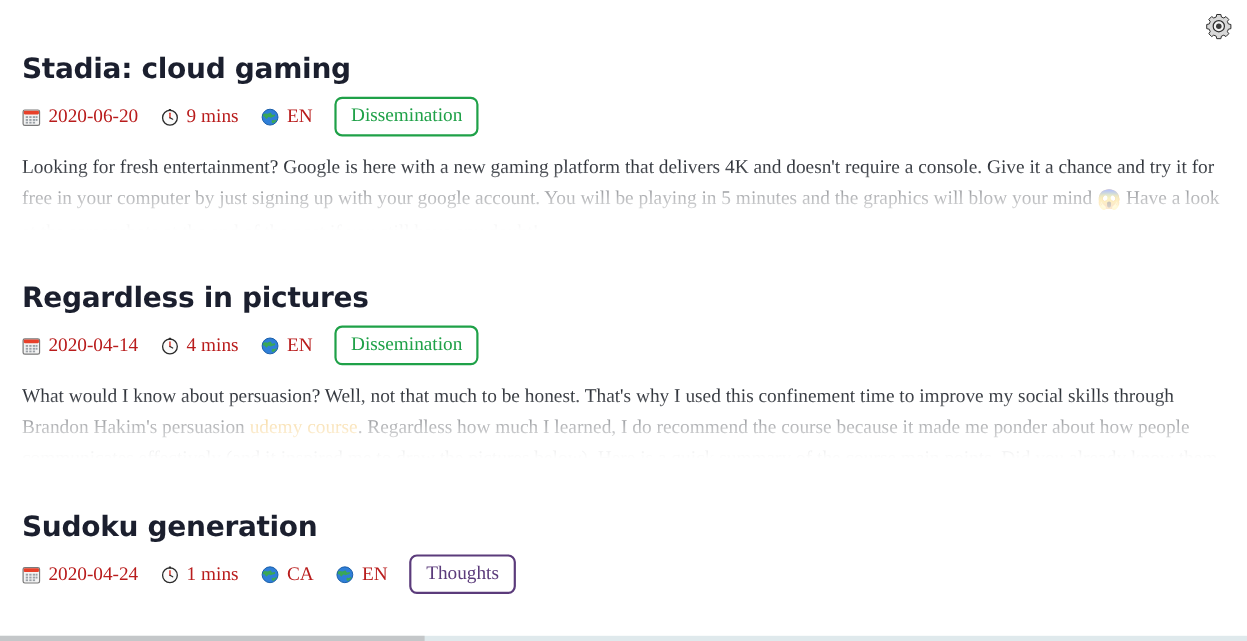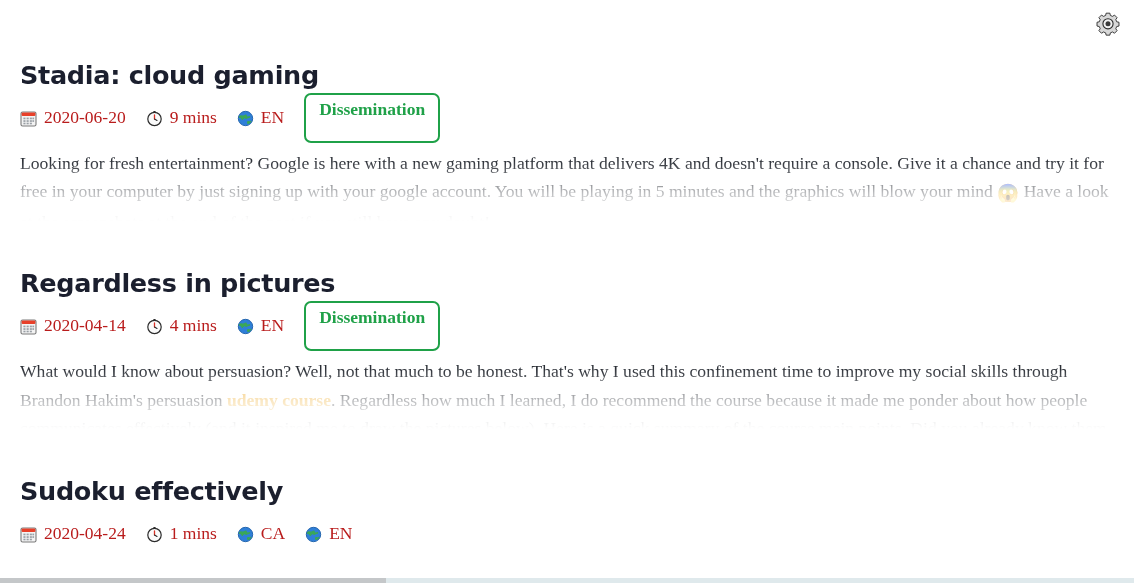--- a/index.html
+++ b/index.html
@@ -33,21 +33,21 @@
     align-items: center;
     justify-content: center;
     cursor: pointer;
     line-height: 1;
   }
   .settings-btn svg { display: block; }
 
   
   .post-list {
     position: absolute;
-    top: 16px; left: 0;
+    top: 4px; left: 0;
     width: 1134px;
     padding: 44px 0 0 0;
   }
 
   .post {
     padding: 0 20px 0 20px;
     margin-bottom: 0;
   }
 
   .post-title {
@@ -84,23 +84,23 @@
     flex: 0 0 auto;
   }
   .meta-item .mi-icon svg { display: block; }
   .meta-item .mi-text { line-height: 1; }
 
   .tag {
     display: inline-flex;
     align-items: center;
     justify-content: center;
     font-family: "Liberation Serif", "DejaVu Serif", serif;
-    font-weight: bold;
+    font-weight: normal;
     font-size: 17.5px;
-    padding: 5px 13px 22px 13px;
+    padding: 5px 13px 8px 13px;
     border-radius: 7px;
     border: 2px solid currentColor;
     background: #fff;
     line-height: 1.08;
     cursor: pointer;
     text-decoration: none;
   }
   .tag.green  { color: #1fa148; border-color: #1fa148; }
   .tag.purple { color: #5b3b7b; border-color: #5b3b7b; }
 
@@ -113,21 +113,20 @@
     color: #2b2f36;
     max-height: 72px;
     overflow: hidden;
     margin: 0;
     -webkit-mask-image: linear-gradient(to bottom, rgba(0,0,0,1) 0%, rgba(0,0,0,1) 16%, rgba(0,0,0,0.30) 62%, rgba(0,0,0,0.03) 95%, rgba(0,0,0,0) 100%);
     mask-image: linear-gradient(to bottom, rgba(0,0,0,1) 0%, rgba(0,0,0,1) 16%, rgba(0,0,0,0.30) 62%, rgba(0,0,0,0.03) 95%, rgba(0,0,0,0) 100%);
   }
   .post-excerpt a.inline-link {
     color: #f0b441;
     text-decoration: none;
-    font-weight: bold;
   }
   .excerpt-emoji {
     display: inline-block;
     vertical-align: -2px;
   }
 
   
   .post-gap { height: 47px; }
 
   
@@ -278,21 +277,21 @@
 
         <a class="tag green" href="#">Dissemination</a>
       </div>
 
       <p class="post-excerpt"><span>What would I know about persuasion? Well, not that much to be honest. That's why I used this confinement time to improve my social skills through Brandon Hakim's persuasion </span><a class="inline-link" href="#">udemy course</a><span>. Regardless how much I learned, I do recommend the course because it made me ponder about how people communicates effectively (and it inspired me to draw the pictures below). Here is a quick summary of the course main points. Did you already know them all?</span></p>
     </article>
 
     <div class="post-gap"></div>
 
     <article class="post post-sudoku">
-      <h2 class="post-title">Sudoku effectively</h2>
+      <h2 class="post-title">Sudoku generation</h2>
       <div class="post-meta">
 
         <span class="meta-item">
           <span class="mi-icon">
             <svg width="17" height="17" viewBox="0 0 17 17" aria-hidden="true">
               <rect x="1" y="2" width="15" height="14" rx="1.6" fill="#f3f3f3" stroke="#7a7a7a" stroke-width="1.1"></rect>
               <rect x="1.6" y="2.6" width="13.8" height="3.4" rx="1" fill="#e8402a"></rect>
               <g fill="#9aa0a6">
                 <rect x="3.4" y="7.6" width="2.1" height="1.7"></rect>
                 <rect x="6.6" y="7.6" width="2.1" height="1.7"></rect>
@@ -340,20 +339,21 @@
             <svg width="17" height="17" viewBox="0 0 17 17" aria-hidden="true">
               <circle cx="8.5" cy="8.5" r="7.2" fill="#2f7fd8"></circle>
               <path d="M3.1 5.4c1.4-.6 2.4.2 3.3.1.9-.1 1.5-1.2 2.6-.9.9.2.5 1.5 1.5 1.8 1 .3 2-.8 2.6 0 .5.7-.5 1.6-1.5 1.7-1.1.1-1.4.9-2.5.9-.9 0-1.1-.8-2-.6-1 .2-.8 1.7-1.9 1.6-1-.1-.9-1.5-1.8-1.9-.8-.4-1.7.1-1.8-.8-.1-.9.7-1.5 1.5-1.9z" fill="#3aa757"></path>
               <path d="M10.4 11.2c.9-.3 1.6.3 2.3.1.6-.2 1-.9 1.6-.6.5.3 0 1.2-.6 1.8-.8.8-1.7 1.6-2.7 1.5-.8-.1-1.1-.8-1-1.4.1-.6.1-1.2.4-1.4z" fill="#3aa757"></path>
               <circle cx="8.5" cy="8.5" r="7.2" fill="none" stroke="#1a5ea8" stroke-width="0.9"></circle>
             </svg>
           </span>
           <span class="mi-text">EN</span>
         </span>
 
+        <a class="tag purple" href="#">Thoughts</a>
       </div>
     </article>
 
   </div>
 
   <div class="bottom-bar">
     <div class="fill" style="width: 34%;"></div>
   </div>
 
 </div>

